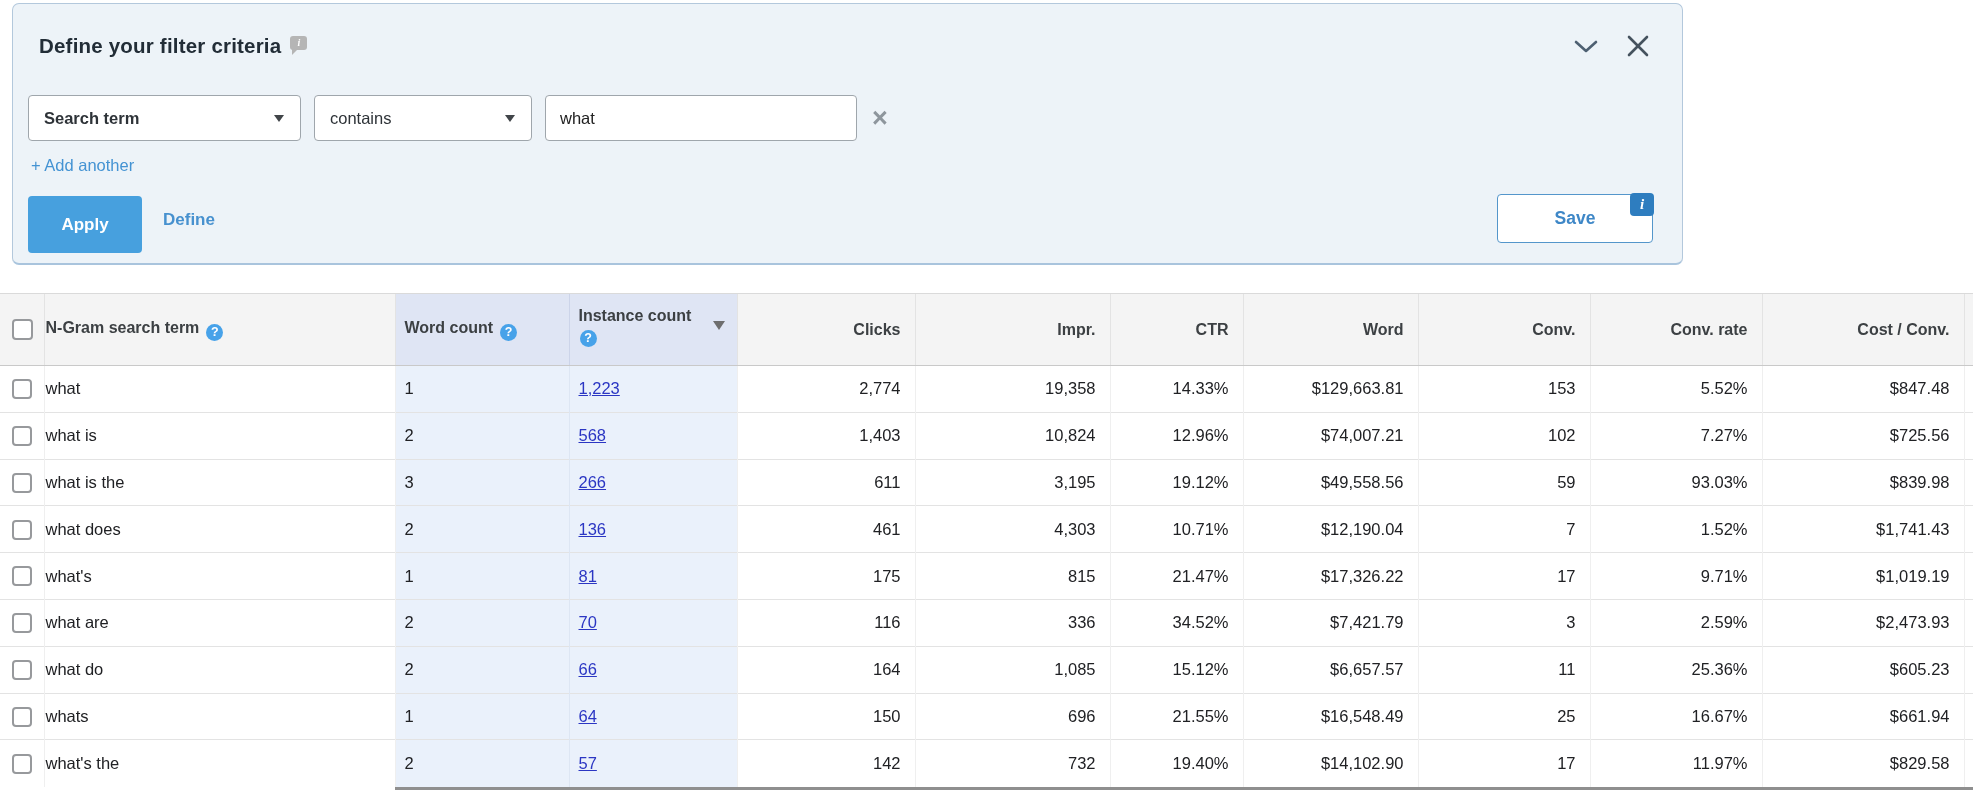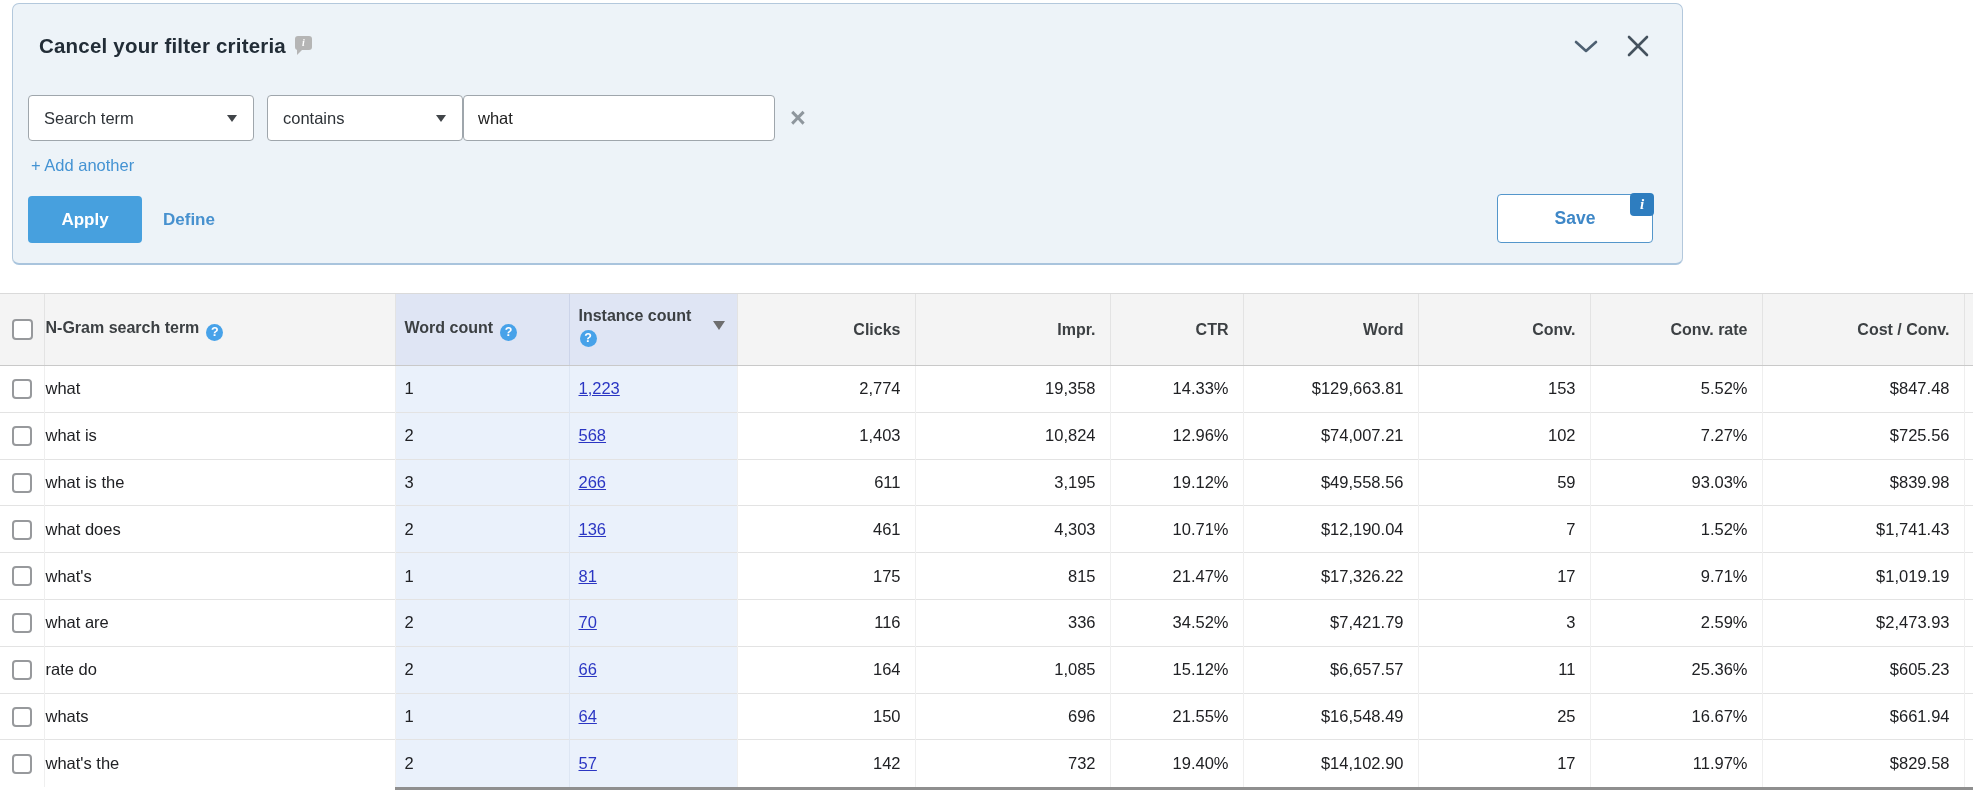--- a/index.html
+++ b/index.html
@@ -28,41 +28,41 @@
     border:3px solid transparent;border-top-color:#b5b5b5;border-left-color:#b5b5b5;
   }
   .chev{position:absolute;left:1561px;top:36px;cursor:pointer;}
   .closex{position:absolute;left:1614px;top:31px;cursor:pointer;}
   .controls{position:absolute;left:15px;top:91px;display:flex;align-items:center;}
   .sel{
     position:relative;height:46px;background:#fff;border:1px solid #9fa6ac;border-radius:4px;
     box-sizing:border-box;display:flex;align-items:center;padding-left:15px;
     font-size:16.5px;color:#2e3338;cursor:pointer;
   }
-  .sel-field{width:226px;margin-right:13px;}
-  .sel-op{width:196px;}
+  .sel-field{width:273px;margin-right:13px;font-weight:bold;}
+  .sel-op{width:218px;margin-right:13px;}
   .sel-caret{
     position:absolute;right:16px;top:50%;margin-top:-3px;width:0;height:0;
     border-left:5.5px solid transparent;border-right:5.5px solid transparent;
     border-top:7px solid #414549;
   }
   .txt{
     width:312px;height:46px;background:#fff;border:1px solid #9fa6ac;border-radius:4px;
     box-sizing:border-box;padding:0 0 0 14px;font-size:16.5px;color:#212121;outline:none;
     font-family:"Liberation Sans","DejaVu Sans",sans-serif;
   }
   .clear-x{
     margin-left:15px;font-size:27px;font-weight:700;color:#8e969d;line-height:46px;
     cursor:pointer;user-select:none;
   }
   .add-another{
     position:absolute;left:18px;top:152px;font-size:16.5px;color:#4493d3;cursor:pointer;white-space:nowrap;
   }
   .btn-apply{
-    position:absolute;left:15px;top:192px;width:114px;height:47px;background:#47a0de;
+    position:absolute;left:15px;top:192px;width:114px;height:57px;background:#47a0de;
     border:none;border-radius:4px;color:#fff;font-size:17px;font-weight:700;cursor:pointer;
     font-family:"Liberation Sans","DejaVu Sans",sans-serif;
   }
   .btn-cancel{
     position:absolute;left:150px;top:192px;height:47px;line-height:47px;
     font-size:17px;font-weight:700;color:#4791cf;cursor:pointer;
   }
   .btn-save{
     position:absolute;left:1484px;top:190px;width:156px;height:49px;background:#fff;
     border:1px solid #5496cb;border-radius:4px;color:#3e87c7;font-size:17.5px;font-weight:700;
@@ -113,21 +113,21 @@
     margin-left:7px;vertical-align:-3px;cursor:pointer;
   }
   th.c-ic .help{margin-left:1px;vertical-align:0;}
   .iclink{color:#2b36c3;text-decoration:underline;cursor:pointer;}
   .hscroll{position:absolute;left:395px;top:787px;width:1578px;height:3px;background:#8f8f8f;}
 </style>
 </head>
 <body>
 
 <div class="panel">
-  <div class="panel-title"><span>Cancel your filter criteria</span><span class="bubble">i</span>
+  <div class="panel-title"><span>Define your filter criteria</span><span class="bubble">i</span>
   </div>
 
   <svg class="chev" width="24" height="14" viewBox="0 0 24 14">
     <polyline points="2,2 12,11 22,2" fill="none" stroke="#4e6072" stroke-width="2.6" stroke-linecap="round" stroke-linejoin="round"></polyline>
   </svg>
   <svg class="closex" width="22" height="22" viewBox="0 0 22 22">
     <line x1="2" y1="2" x2="20" y2="20" stroke="#45525e" stroke-width="2.6" stroke-linecap="round"></line>
     <line x1="20" y1="2" x2="2" y2="20" stroke="#45525e" stroke-width="2.6" stroke-linecap="round"></line>
   </svg>
 
@@ -268,21 +268,21 @@
       <td class="num">336</td>
       <td class="num">34.52%</td>
       <td class="num">$7,421.79</td>
       <td class="num">3</td>
       <td class="num">2.59%</td>
       <td class="num">$2,473.93</td>
       <td></td>
     </tr>
     <tr>
       <td class="c-check"><span class="cb"></span></td>
-      <td class="c-term">rate do</td>
+      <td class="c-term">what do</td>
       <td class="c-wc tint">2</td>
       <td class="c-ic tint"><a class="iclink">66</a></td>
       <td class="num">164</td>
       <td class="num">1,085</td>
       <td class="num">15.12%</td>
       <td class="num">$6,657.57</td>
       <td class="num">11</td>
       <td class="num">25.36%</td>
       <td class="num">$605.23</td>
       <td></td>

